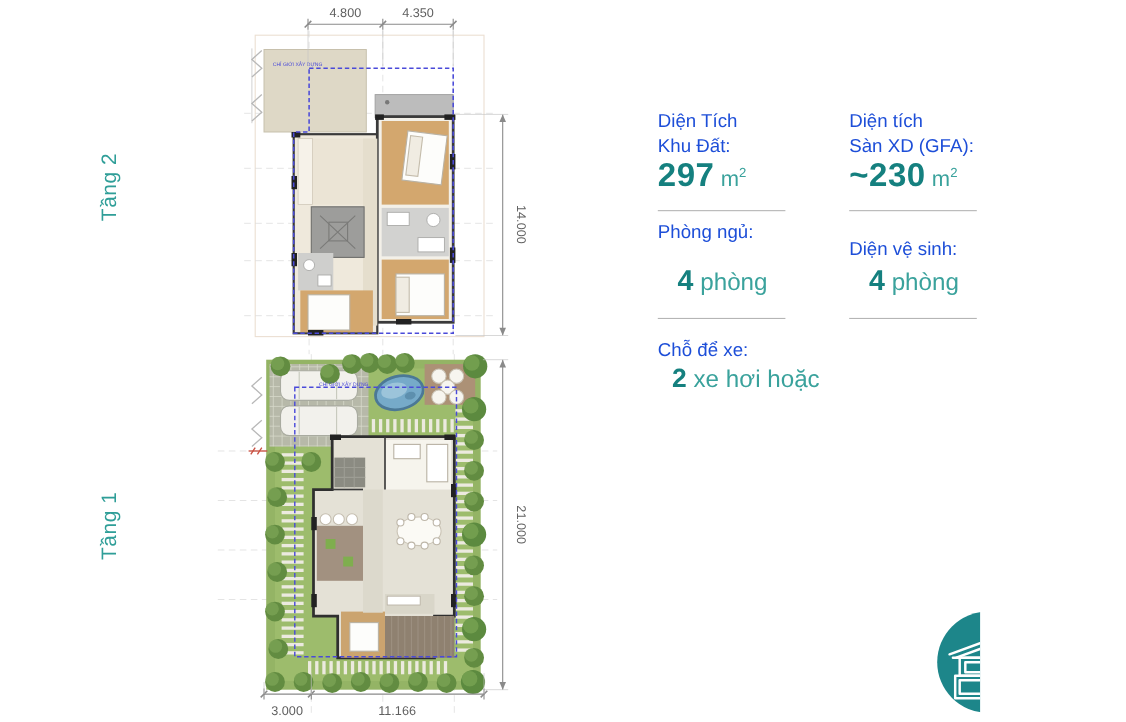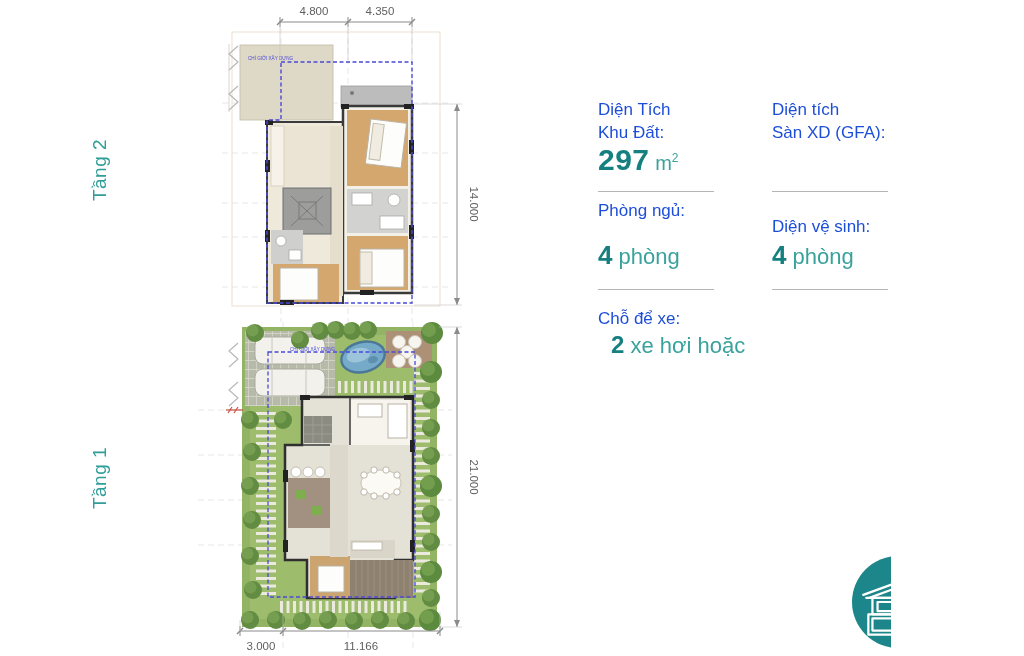--- a/index.html
+++ b/index.html
@@ -11,21 +11,21 @@
     transform:rotate(-90deg);color:#2f9e98;font-size:19px;font-weight:500;letter-spacing:.5px;}
   
   .title{position:absolute;left:597px;top:8px;width:320px;color:#2a9a93;
     font-size:25px;font-weight:700;letter-spacing:.4px;}
   .stat-label{position:absolute;color:#1d4ed8;font-size:17px;line-height:1.35;}
   .stat-value{position:absolute;color:#3aa29c;font-size:20px;}
   .stat-value b{color:#15807f;font-size:30px;font-weight:700;letter-spacing:.5px;margin-top:36px;}
   .stat-value sup{font-size:12px;}
   .divider{position:absolute;width:116px;border-top:1.6px solid #b5b5b5;height:0;}
   .room-value b{color:#15807f;font-size:26px;font-weight:700;}
-  .room-value{position:absolute;color:#3aa29c;font-size:22px;}
+  .room-value{position:absolute;color:#3aa29c;font-size:22px;margin-left:18px;}
   .park-line{position:absolute;color:#3aa29c;font-size:22px;margin-left:13px;}
   .park-line b{color:#15807f;font-size:24px;font-weight:700;}
   
   .icon-circle{position:absolute;left:852px;top:556px;width:92px;height:92px;border-radius:50%;
     background:#1d868a;display:flex;align-items:center;justify-content:center;}
 </style>
 </head>
 <body>
 
 <div class="canvas">
@@ -406,20 +406,24 @@
   <div class="stat-value" style="left:598px;top:143px">
     <b>297</b>
     <span>m</span><sup>2</sup>
   </div>
   <div class="divider" style="left:598px;top:191px"></div>
 
   <div class="stat-label" style="left:772px;top:99px">
     <span>Diện tích</span><br>
     <span>Sàn XD (GFA):</span>
   </div>
+  <div class="stat-value" style="left:772px;top:143px">
+    <b>~230</b>
+    <span>m</span><sup>2</sup>
+  </div>
   <div class="divider" style="left:772px;top:191px"></div>
 
   <div class="stat-label" style="left:598px;top:200px">Phòng ngủ:</div>
   <div class="room-value" style="left:598px;top:240px">
     <b>4</b><span> phòng</span>
   </div>
   <div class="divider" style="left:598px;top:289px"></div>
 
   <div class="stat-label" style="left:772px;top:216px">Diện vệ sinh:</div>
   <div class="room-value" style="left:772px;top:240px">

